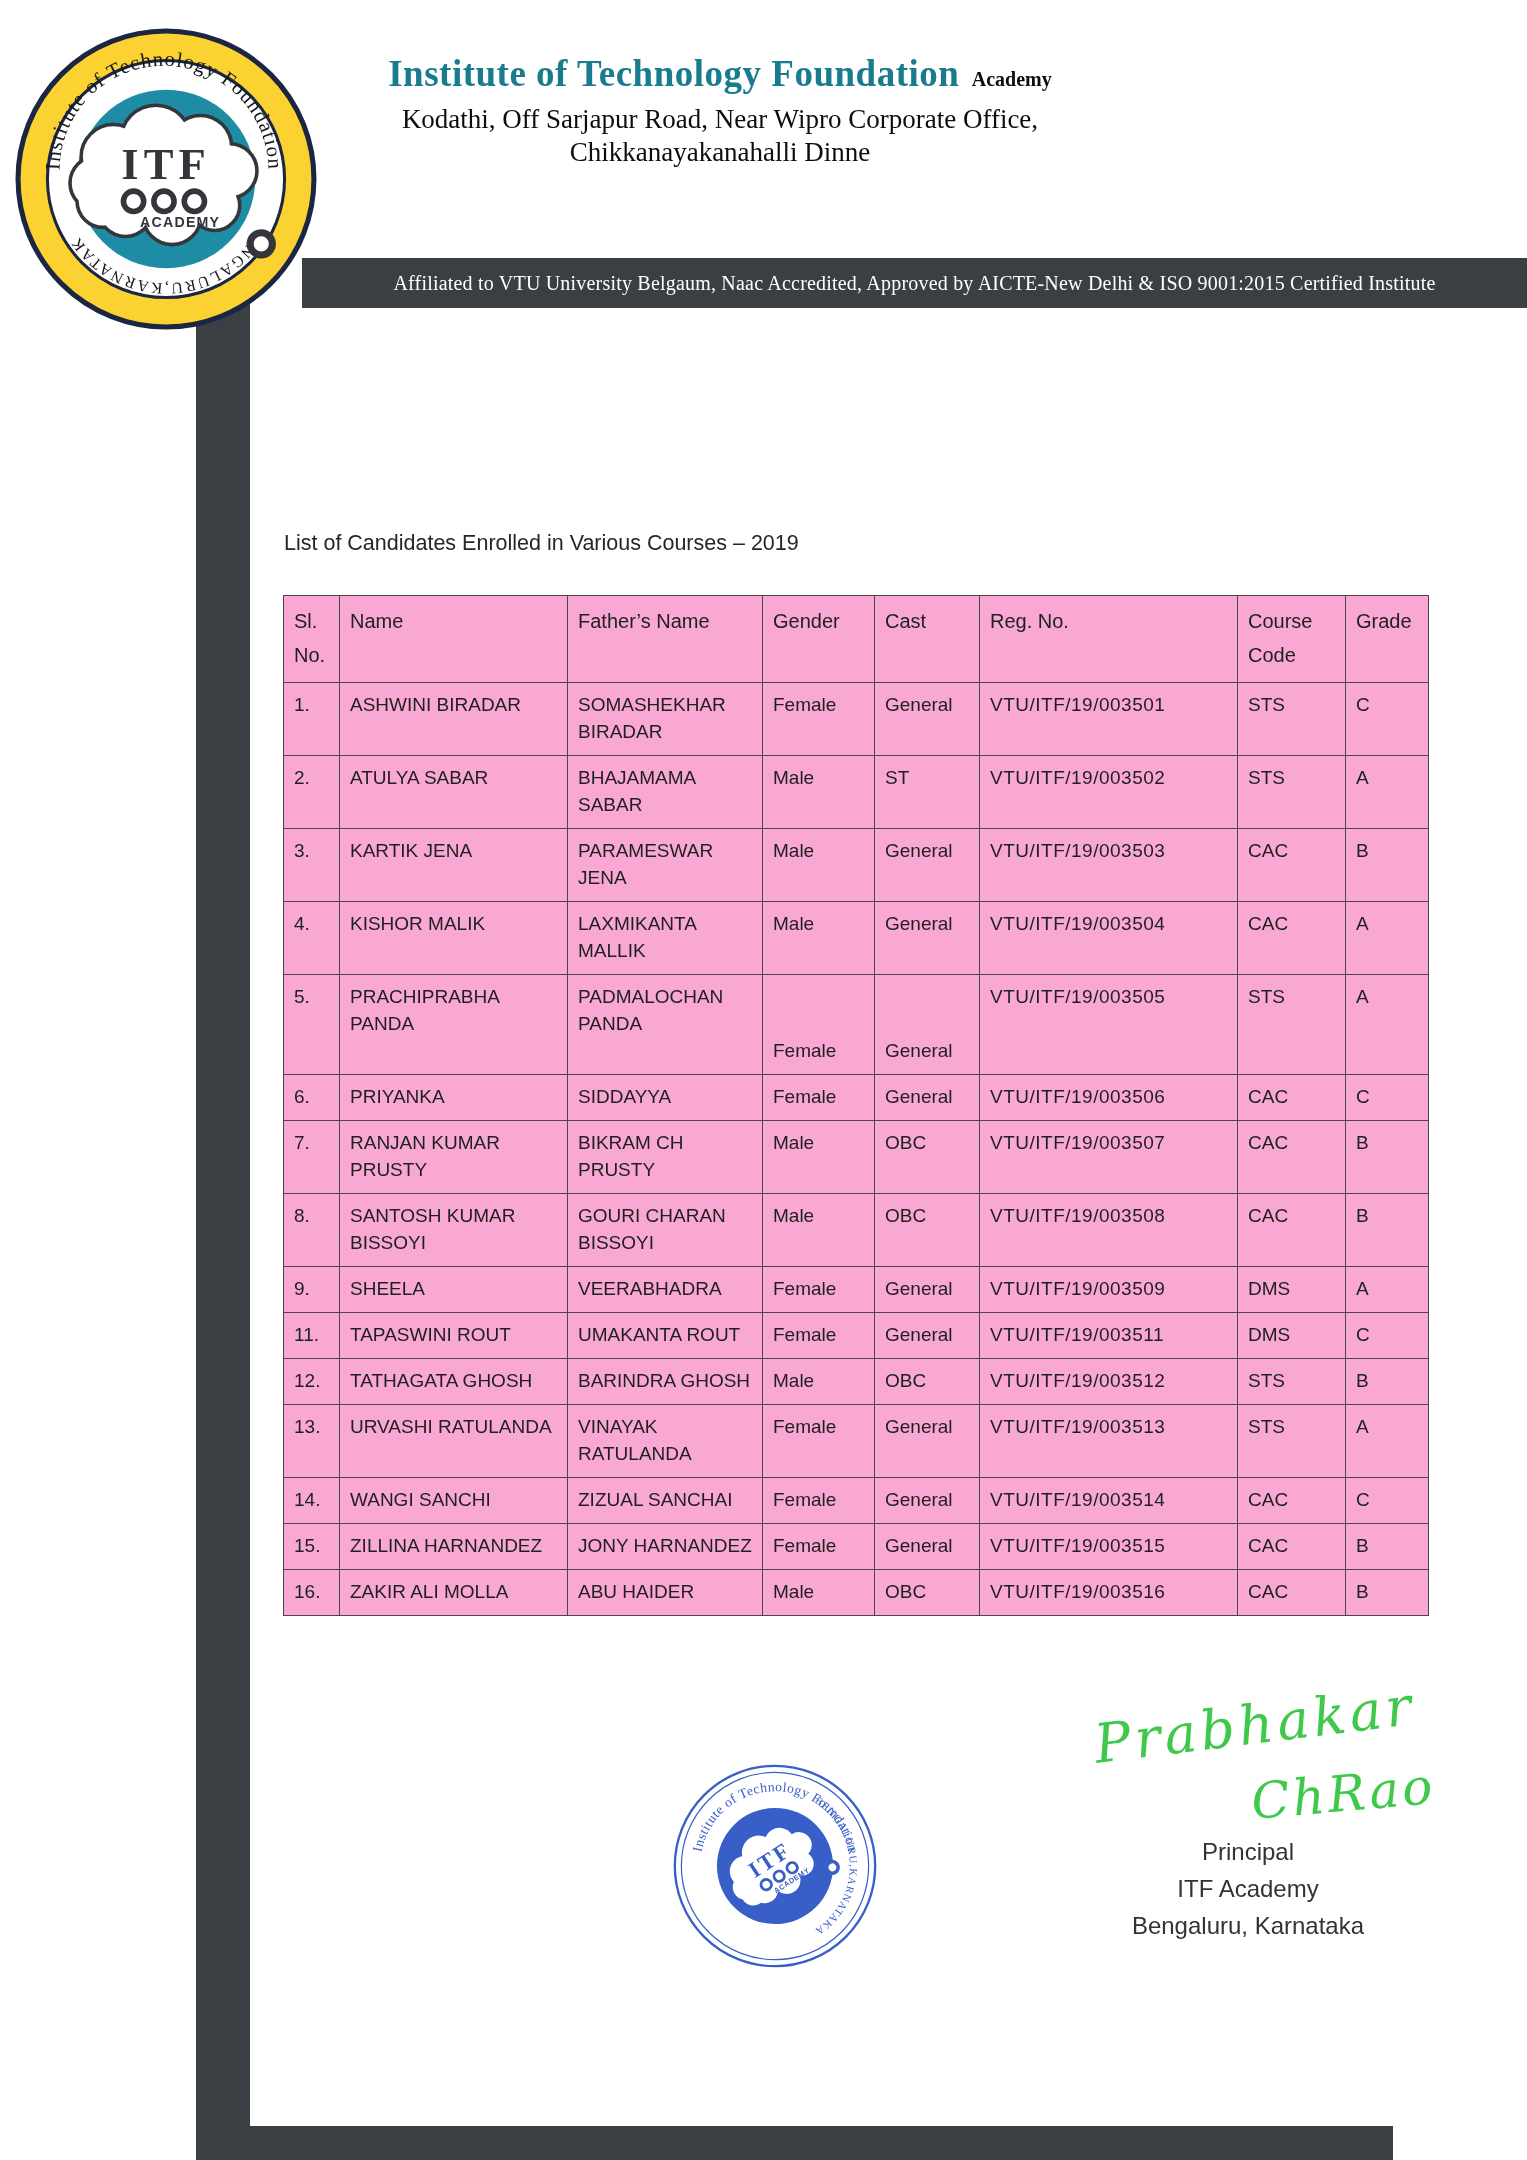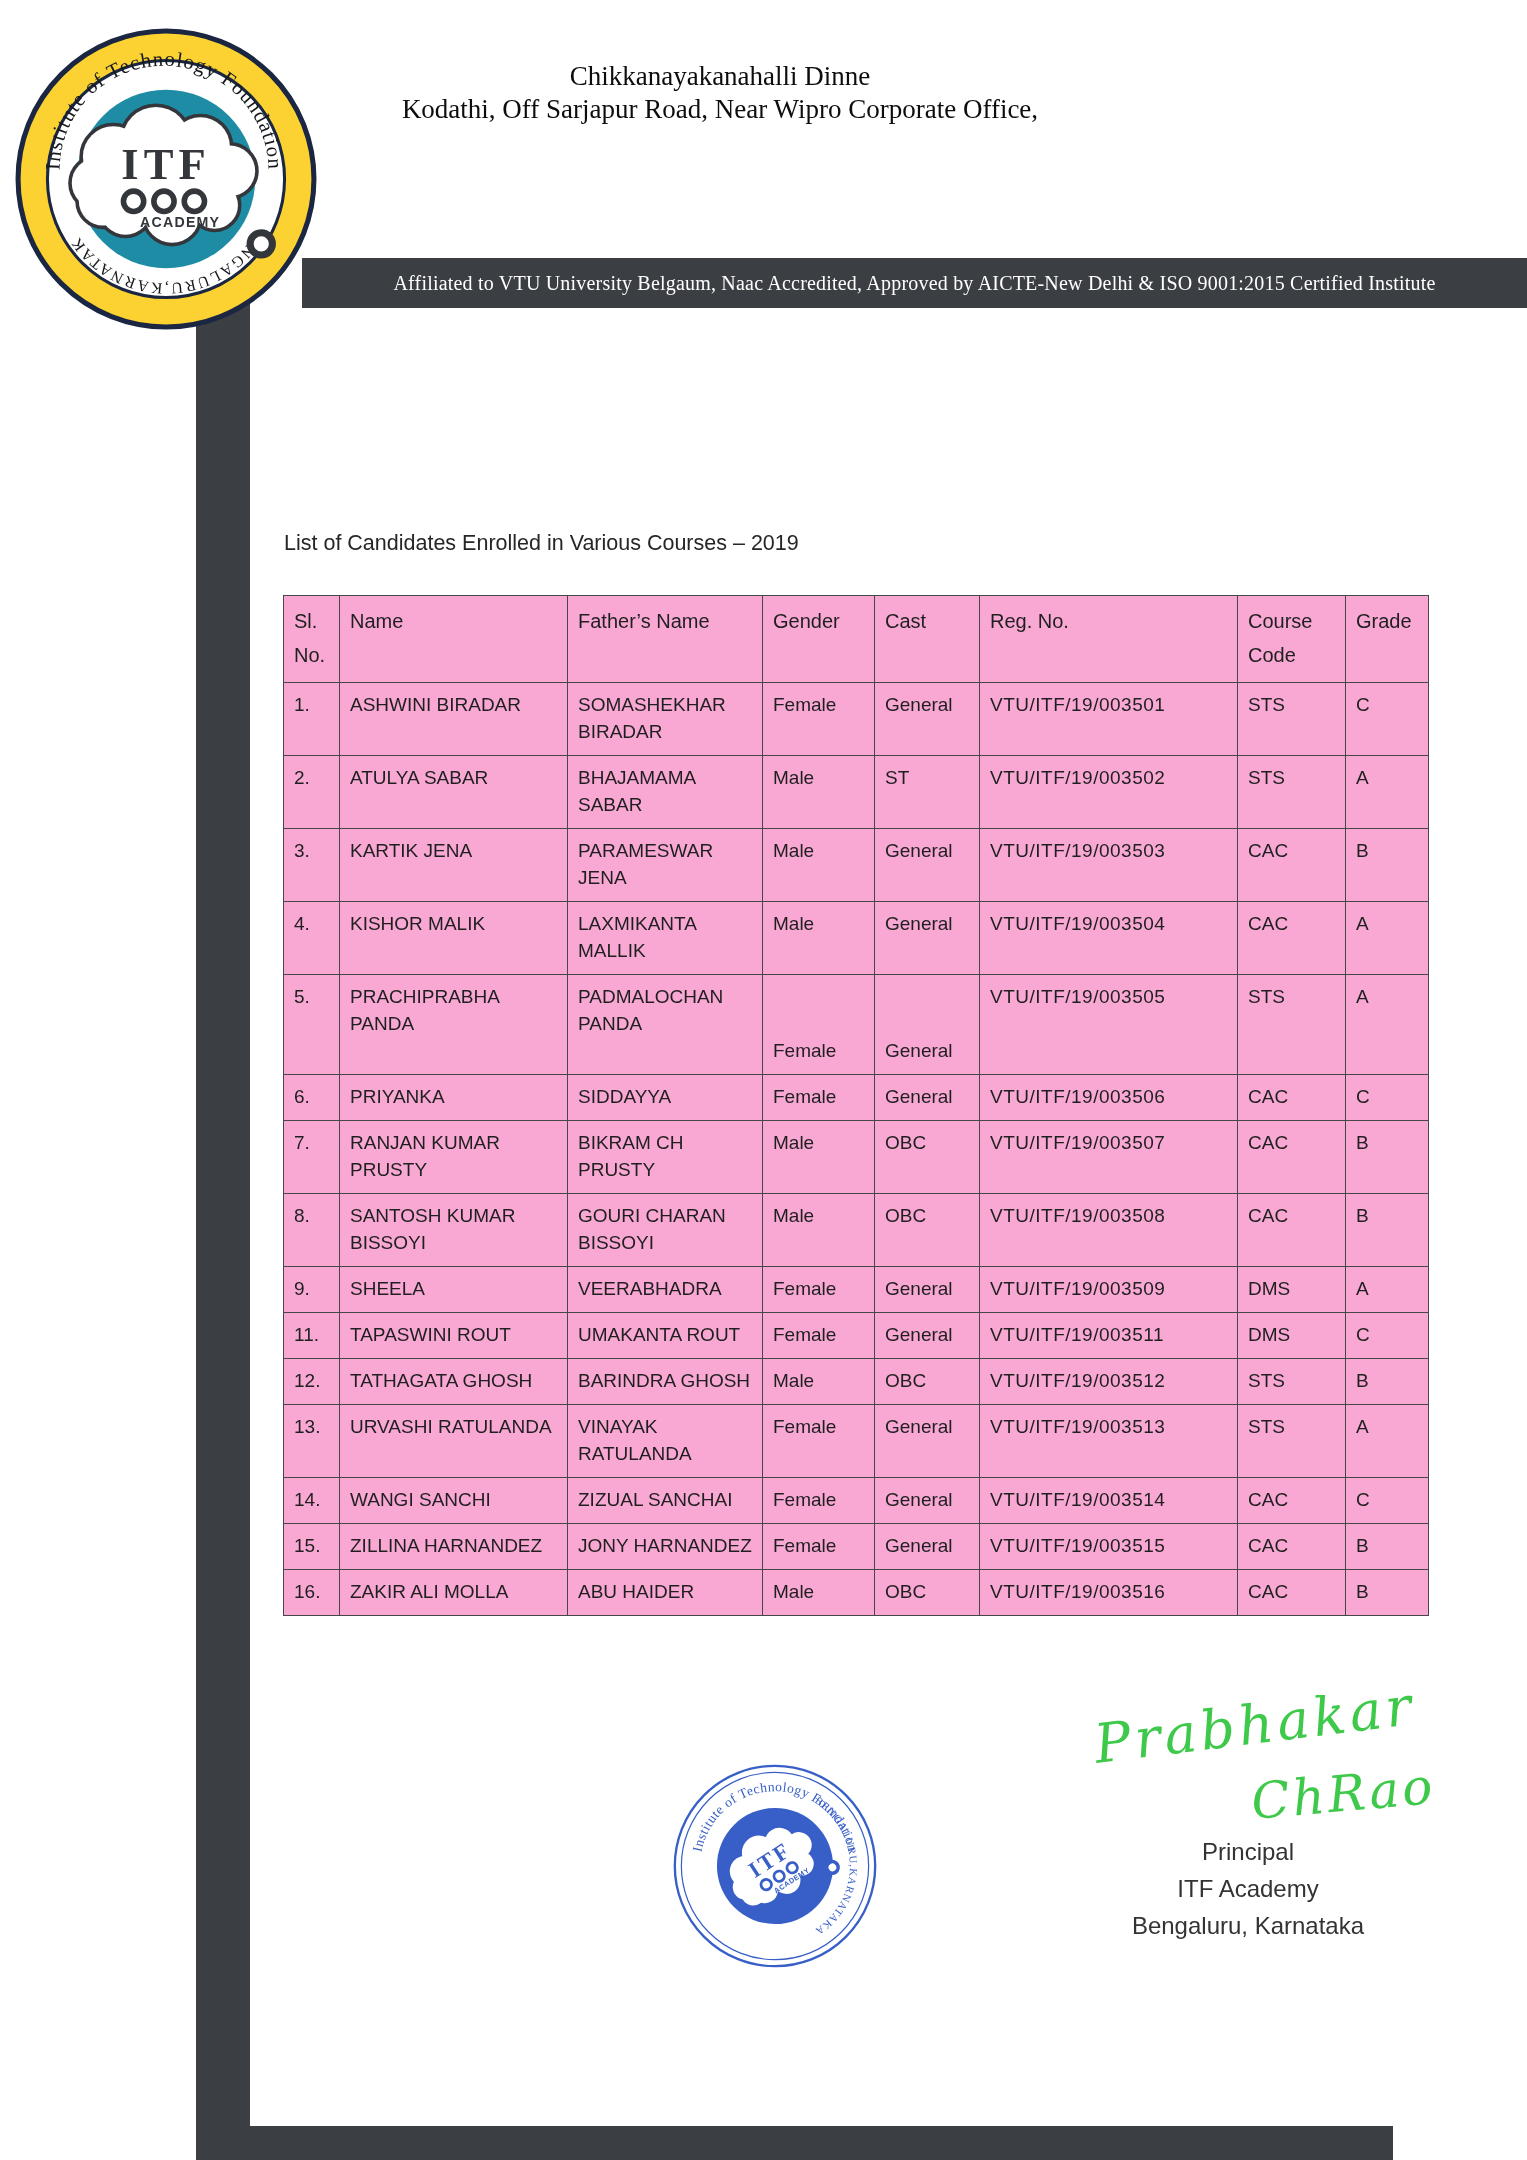--- a/index.html
+++ b/index.html
@@ -103,23 +103,27 @@
 </svg>
 
 <div class="side-stripe"></div>
 <div class="bottom-bar"></div>
 
 <div class="affiliation-bar">
   <span>Affiliated to VTU University Belgaum, Naac Accredited, Approved by AICTE-New Delhi &amp; ISO 9001:2015 Certified Institute</span>
 </div>
 
 <div class="header-block">
+  <div>
+    <span class="inst-title">Institute of Technology Foundation</span>
+    <span class="inst-suffix">Academy</span>
+  </div>
   <div class="addr">
+    <div>Kodathi, Off Sarjapur Road, Near Wipro Corporate Office,</div>
     <div>Chikkanayakanahalli Dinne</div>
-    <div>Kodathi, Off Sarjapur Road, Near Wipro Corporate Office,</div>
   </div>
 </div>
 
 <div class="logo-wrap">
   <svg viewBox="0 0 300 300" width="304" height="304">
     <circle cx="150" cy="150" r="146" fill="var(--logo_yellow)" stroke="var(--logo_navy)" stroke-width="5"></circle>
     <circle cx="150" cy="150" r="117" fill="#ffffff" stroke="var(--logo_navy)" stroke-width="3"></circle>
     <circle cx="150" cy="150" r="88" fill="var(--logo_teal)"></circle>
     <defs>
       <path id="logo-arc-top" d="M48.5,167.9 A103,103 0 1 1 247.5,167.9" fill="none"></path>

